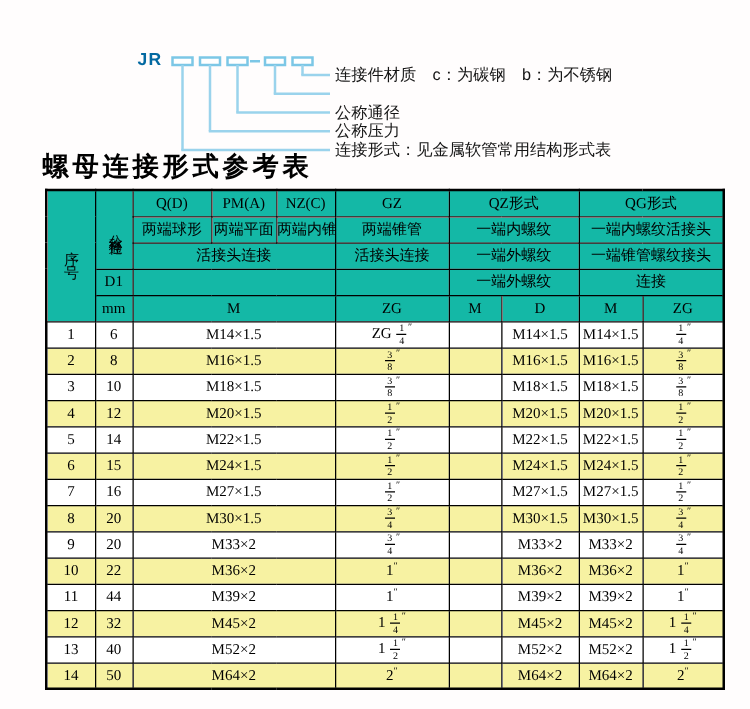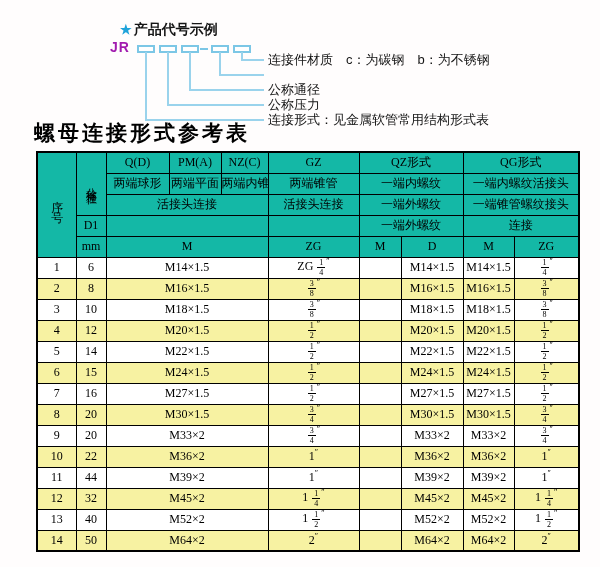--- a/index.html
+++ b/index.html
@@ -5,21 +5,21 @@
   html,body { margin:0; padding:0; }
   body {
     width:600px; height:567px; background:#fffdfd; position:relative;
     font-family:"Liberation Serif", serif; color:#000; overflow:hidden;
   }
   .page { position:absolute; inset:0; }
 
   
   .diagram-heading { position:absolute; left:120px; top:21px; font-family:"Liberation Sans",sans-serif; font-weight:bold; font-size:14px; color:#151515; white-space:nowrap; }
   .star { color:#1fa3da; font-size:13px; margin-right:2px; }
-  .jr { position:absolute; left:110px; top:39px; font-family:"Liberation Sans",sans-serif; font-weight:bold; font-size:14px; color:#a21caf; letter-spacing:1px; }
+  .jr { position:absolute; left:110px; top:39px; font-family:"Liberation Sans",sans-serif; font-weight:bold; font-size:14px; color:#0369a1; letter-spacing:1px; }
   .cbox { position:absolute; top:45px; width:18px; height:8px; box-sizing:border-box; border:2px solid #7cc7e6; background:#fff; }
   .cdash { position:absolute; left:200px; top:48px; width:8px; height:2px; background:#7cc7e6; }
   .vline { position:absolute; width:2px; background:#9ad3ec; }
   .hline { position:absolute; height:2px; background:#9ad3ec; }
   .dlabel { position:absolute; left:268px; font-family:"Liberation Sans",sans-serif; font-weight:normal; font-size:13px; line-height:14px; color:#151515; white-space:nowrap; }
 
   
   .table-title { position:absolute; left:34px; top:119px; margin:0; font-family:"DejaVu Serif",serif; font-weight:bold; font-size:21px; letter-spacing:3px; color:#000; }
 
   
@@ -42,23 +42,20 @@
   .frac { display:inline-block; vertical-align:middle; font-size:8px; line-height:1.15; text-align:center; margin:0 1px; }
   .frac .n { display:block; border-bottom:1px solid #000; padding:0 2px; }
   .frac .d { display:block; }
   .ref-table sup { font-size:8px; vertical-align:top; line-height:1; }
 </style>
 </head>
 <body>
 
 <div class="page">
 
-  <div class="diagram-heading">
-    <span class="star">★</span><span>产品代号示例</span>
-  </div>
   <div class="jr">JR</div>
 
   <div class="cbox" style="left:137px"></div>
   <div class="cbox" style="left:159px"></div>
   <div class="cbox" style="left:181px"></div>
   <div class="cdash"></div>
   <div class="cbox" style="left:211px"></div>
   <div class="cbox" style="left:233px"></div>
 
   <div class="vline" style="left:241px;top:52px;height:8px"></div>

